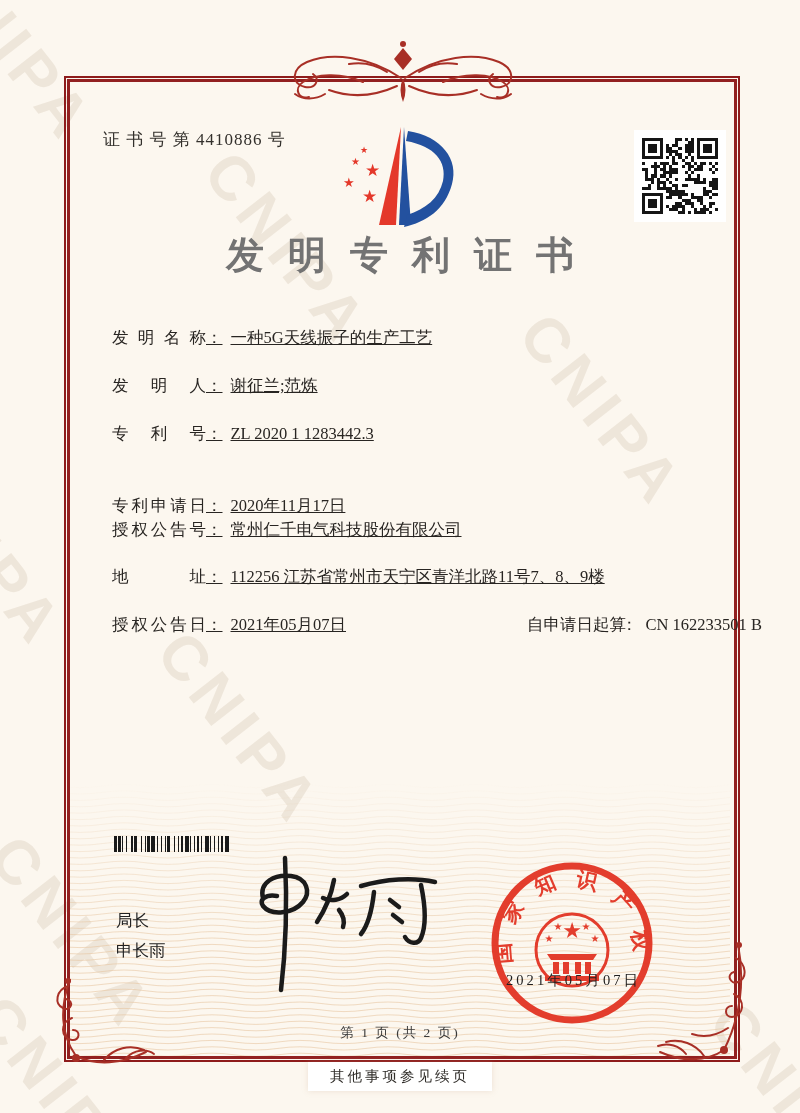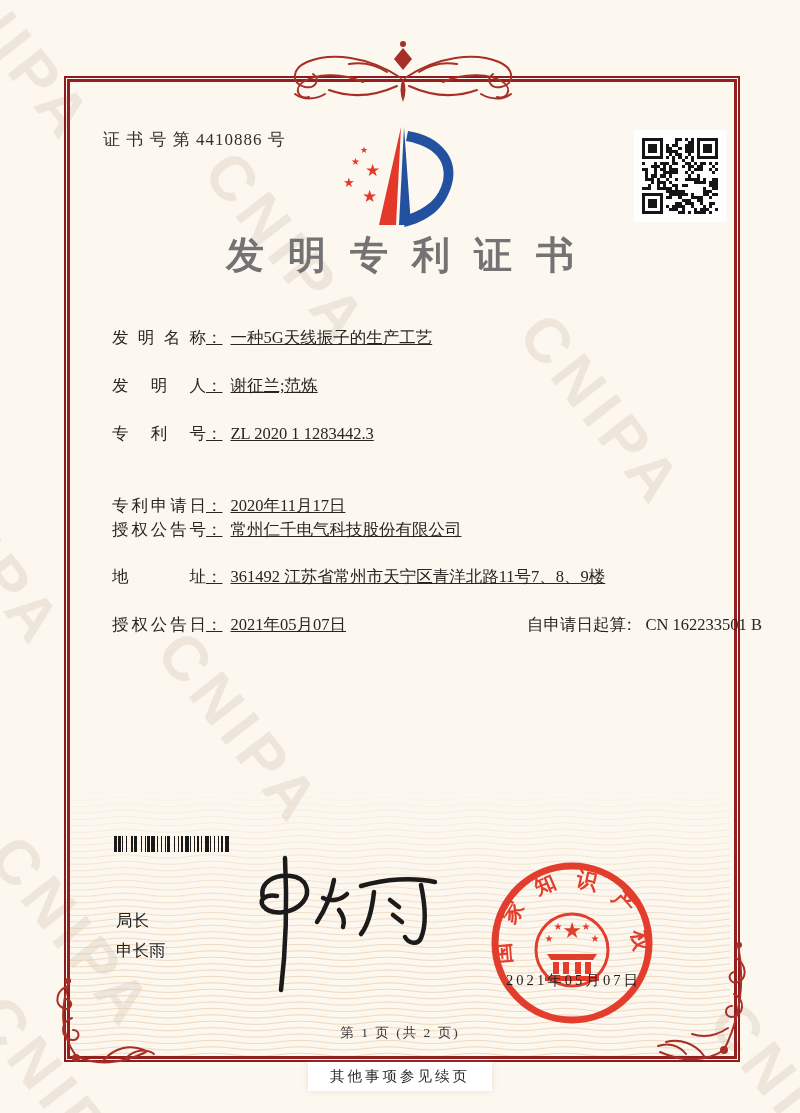--- a/index.html
+++ b/index.html
@@ -511,21 +511,21 @@
 <div class="frow" style="top:423px">
   <span class="flabel">专利号</span><span class="fcolon">：</span><span>ZL 2020 1 1283442.3</span>
 </div>
 <div class="frow" style="top:495px">
   <span class="flabel">专利申请日</span><span class="fcolon">：</span><span>2020年11月17日</span>
 </div>
 <div class="frow" style="top:519px">
   <span class="flabel">授权公告号</span><span class="fcolon">：</span><span>常州仁千电气科技股份有限公司</span>
 </div>
 <div class="frow" style="top:566px">
-  <span class="flabel">地址</span><span class="fcolon">：</span><span>361492 江苏省常州市天宁区青洋北路11号7、8、9楼</span>
+  <span class="flabel">地址</span><span class="fcolon">：</span><span>112256 江苏省常州市天宁区青洋北路11号7、8、9楼</span>
 </div>
 <div class="frow" style="top:614px">
   <span class="flabel">授权公告日</span><span class="fcolon">：</span><span>2021年05月07日</span>
   <span class="frow2">
     <span class="flabel">自申请日起算</span><span class="fcolon">：</span><span>CN 162233501 B</span>
   </span>
 </div>
 
 <div class="paras">
 </div>

